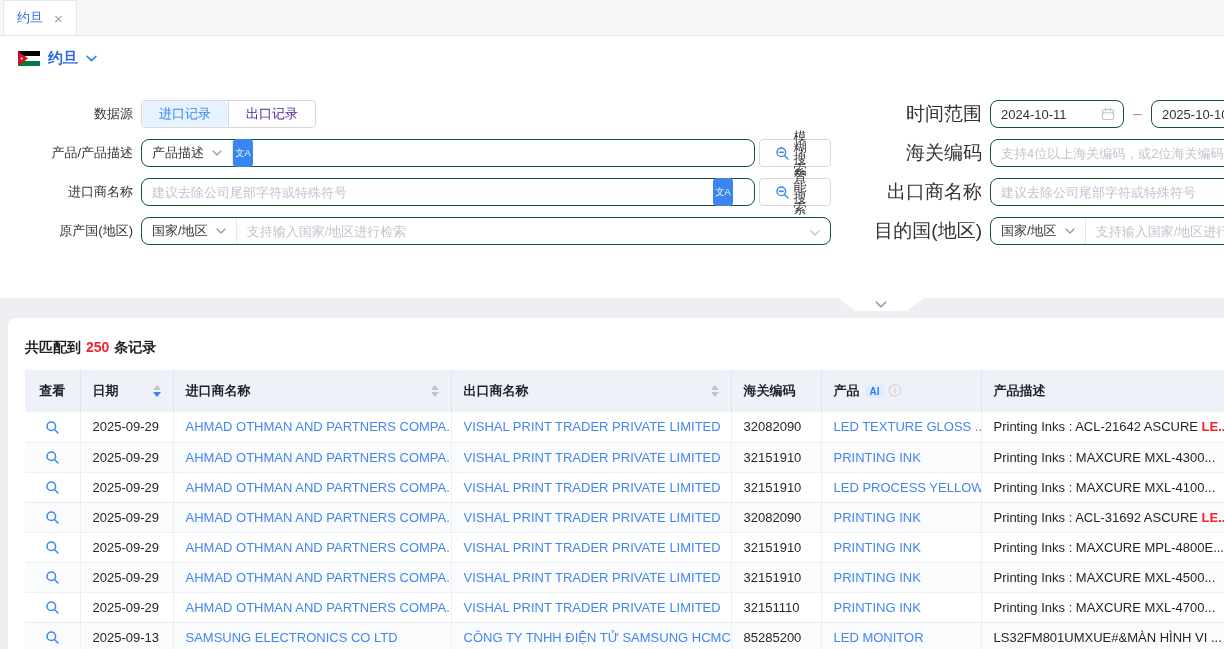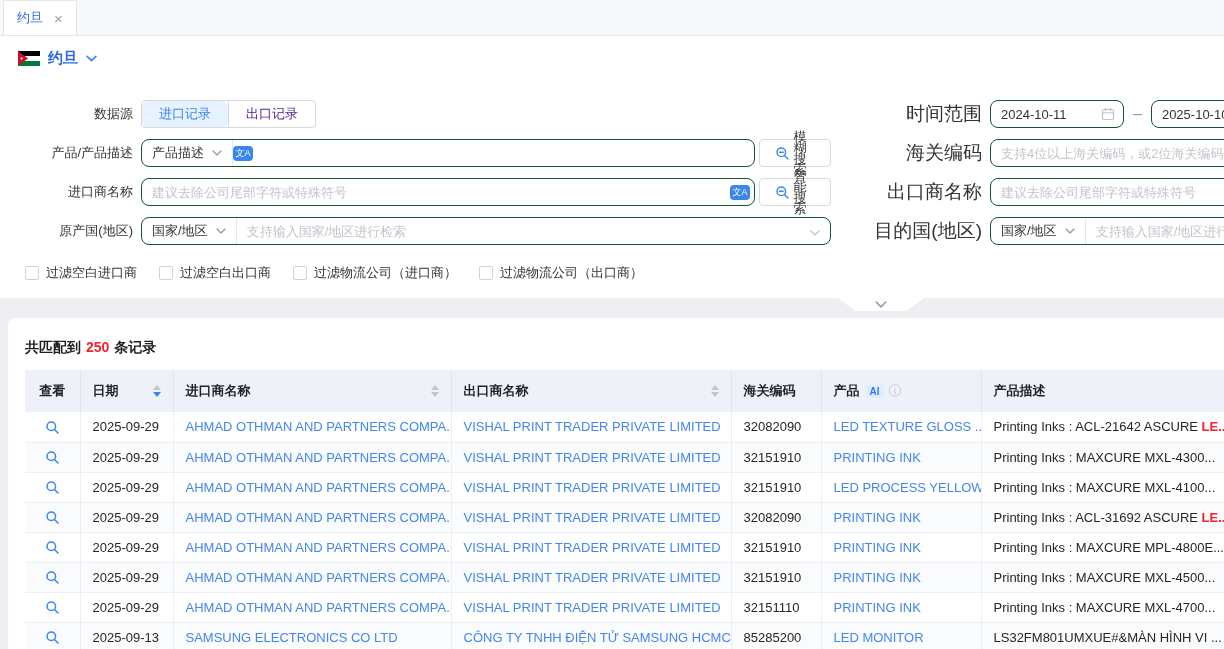--- a/index.html
+++ b/index.html
@@ -31,22 +31,22 @@
   .segmented { display:flex; border:1px solid #d9d9d9; border-radius:4px; overflow:hidden; height:28px; background:#fff; }
   .seg { padding:0 17px; line-height:26px; font-size:13px; color:#4c1d95; cursor:pointer; white-space:nowrap; }
   .seg.active { background:#e6f2ff; color:#3a86f0;border-radius:6px; }
   .seg + .seg { border-left:1px solid #d9d9d9; }
 
   .input-group { display:flex; align-items:center; border:1px solid #14532d; border-radius:8px; height:28px; background:#fff; }
   .select-inline { display:flex; align-items:center; gap:8px; padding:0 10px; border-right:1px solid #e7e7e7; height:100%;
                    font-size:13px; color:#333; flex:none; cursor:pointer; white-space:nowrap; }
   input.bare { border:none; outline:none; flex:1; min-width:0; font-size:13px; padding:0 10px; color:#333; background:transparent; }
   input::placeholder { color:#c0c4cc; }
-  .translate-ic { width:20px; height:15px; background:#3a86f0; border-radius:4px; color:#fff; font-size:9px;
-                  display:flex; align-items:center; justify-content:center; margin-right:4px; flex:none; cursor:pointer; letter-spacing:0; }
+  .translate-ic { width:20px; height:28px; background:#3a86f0; border-radius:4px; color:#fff; font-size:9px;
+                  display:flex; align-items:center; justify-content:center; margin-right:21px; flex:none; cursor:pointer; letter-spacing:0; }
   .suffix-caret { margin-right:10px; flex:none; }
 
   .w-product { width:614px; }
   .w-origin  { width:690px; }
   .search-btn { width:72px; height:28px; border:1px solid #d9d9d9; border-radius:4px; margin-left:4px; background:#fff;
                 display:flex; align-items:center; justify-content:center; gap:4px; cursor:pointer; flex:none; }
   .search-btn .txt { font-size:13px; line-height:11px; color:#333; width:22px; word-break:break-all; }
 
   .date-box { width:134px; flex:none; }
   .date-box input { padding-right:4px; }
@@ -227,38 +227,20 @@
             <svg width="10" height="6" viewBox="0 0 10 6">
               <polyline points="1,1 5,5 9,1" fill="none" stroke="#999" stroke-width="1.3" stroke-linecap="round" stroke-linejoin="round"></polyline>
             </svg>
           </span>
           <input class="bare" placeholder="支持输入国家/地区进行检索" style="">
         </div>
       </div>
     </div>
   </div>
 
-  <div class="checkbox-row">
-    <span class="cb-item">
-      <span class="cb-box"></span>
-      <span>过滤空白进口商</span>
-    </span>
-    <span class="cb-item">
-      <span class="cb-box"></span>
-      <span>过滤空白出口商</span>
-    </span>
-    <span class="cb-item">
-      <span class="cb-box"></span>
-      <span>过滤物流公司（进口商）</span>
-    </span>
-    <span class="cb-item">
-      <span class="cb-box"></span>
-      <span>过滤物流公司（出口商）</span>
-    </span>
-  </div>
 
   <div class="collapse-tab">
     <svg width="12" height="7" viewBox="0 0 10 6">
       <polyline points="1,1 5,5 9,1" fill="none" stroke="#9aa0b0" stroke-width="1.4" stroke-linecap="round" stroke-linejoin="round"></polyline>
     </svg>
   </div>
 </div>
 
 <div class="lower">
   <div class="results-panel">

